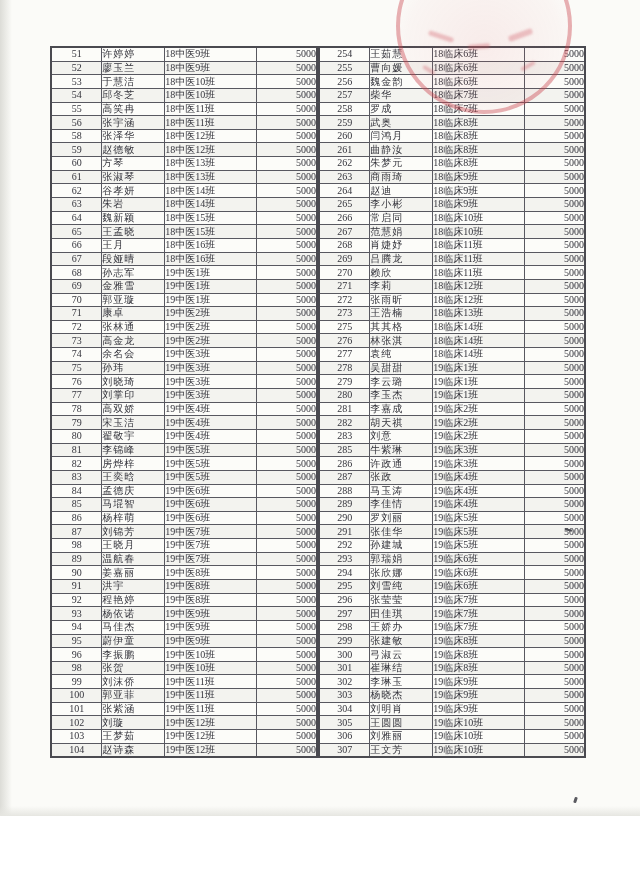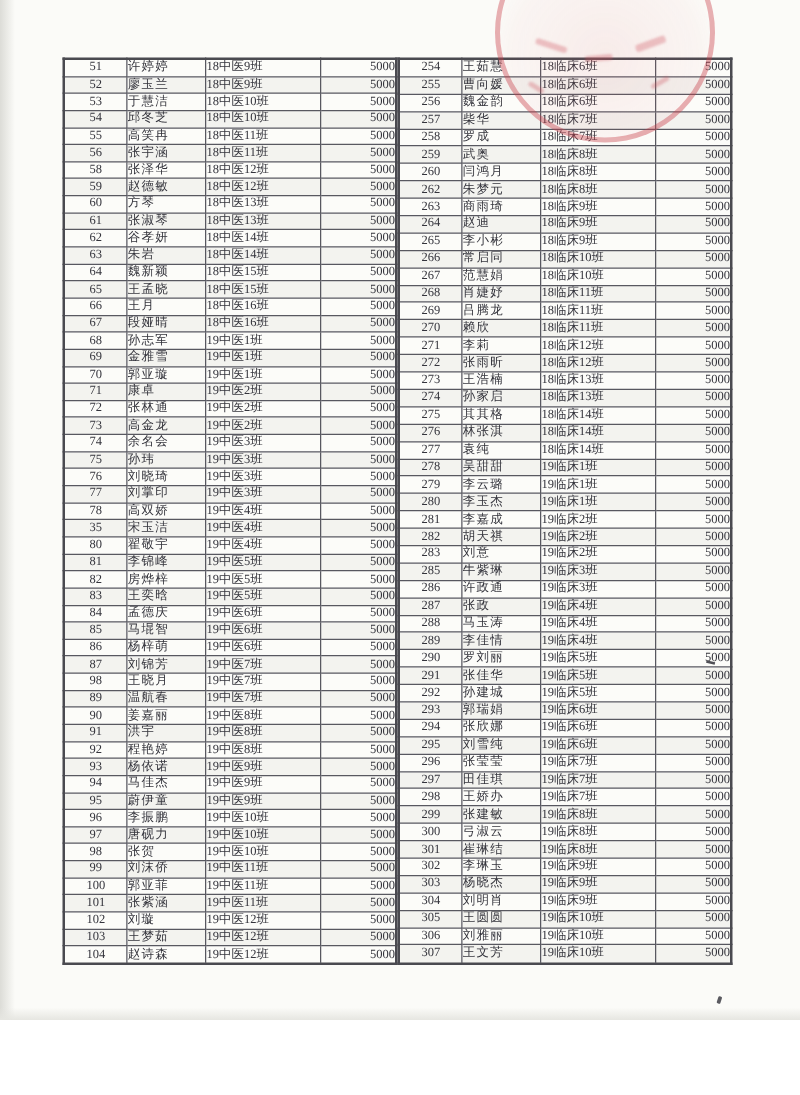--- a/index.html
+++ b/index.html
@@ -267,21 +267,21 @@
             <td class="col-class">19中医3班</td>
             <td class="col-amount">5000</td>
           </tr>
           <tr>
             <td class="col-no">78</td>
             <td class="col-name">高双娇</td>
             <td class="col-class">19中医4班</td>
             <td class="col-amount">5000</td>
           </tr>
           <tr>
-            <td class="col-no">35</td>
+            <td class="col-no">79</td>
             <td class="col-name">宋玉洁</td>
             <td class="col-class">19中医4班</td>
             <td class="col-amount">5000</td>
           </tr>
           <tr>
             <td class="col-no">80</td>
             <td class="col-name">翟敬宇</td>
             <td class="col-class">19中医4班</td>
             <td class="col-amount">5000</td>
           </tr>
@@ -371,26 +371,20 @@
           </tr>
           <tr>
             <td class="col-no">95</td>
             <td class="col-name">蔚伊童</td>
             <td class="col-class">19中医9班</td>
             <td class="col-amount">5000</td>
           </tr>
           <tr>
             <td class="col-no">96</td>
             <td class="col-name">李振鹏</td>
-            <td class="col-class">19中医10班</td>
-            <td class="col-amount">5000</td>
-          </tr>
-          <tr>
-            <td class="col-no">97</td>
-            <td class="col-name">唐砚力</td>
             <td class="col-class">19中医10班</td>
             <td class="col-amount">5000</td>
           </tr>
           <tr>
             <td class="col-no">98</td>
             <td class="col-name">张贺</td>
             <td class="col-class">19中医10班</td>
             <td class="col-amount">5000</td>
           </tr>
           <tr>
@@ -475,20 +469,26 @@
             <td class="col-class">18临床8班</td>
             <td class="col-amount">5000</td>
           </tr>
           <tr>
             <td class="col-no">260</td>
             <td class="col-name">闫鸿月</td>
             <td class="col-class">18临床8班</td>
             <td class="col-amount">5000</td>
           </tr>
           <tr>
+            <td class="col-no">261</td>
+            <td class="col-name">曲静汝</td>
+            <td class="col-class">18临床8班</td>
+            <td class="col-amount">5000</td>
+          </tr>
+          <tr>
             <td class="col-no">262</td>
             <td class="col-name">朱梦元</td>
             <td class="col-class">18临床8班</td>
             <td class="col-amount">5000</td>
           </tr>
           <tr>
             <td class="col-no">263</td>
             <td class="col-name">商雨琦</td>
             <td class="col-class">18临床9班</td>
             <td class="col-amount">5000</td>
@@ -543,26 +543,20 @@
           </tr>
           <tr>
             <td class="col-no">272</td>
             <td class="col-name">张雨昕</td>
             <td class="col-class">18临床12班</td>
             <td class="col-amount">5000</td>
           </tr>
           <tr>
             <td class="col-no">273</td>
             <td class="col-name">王浩楠</td>
-            <td class="col-class">18临床13班</td>
-            <td class="col-amount">5000</td>
-          </tr>
-          <tr>
-            <td class="col-no">274</td>
-            <td class="col-name">孙家启</td>
             <td class="col-class">18临床13班</td>
             <td class="col-amount">5000</td>
           </tr>
           <tr>
             <td class="col-no">275</td>
             <td class="col-name">其其格</td>
             <td class="col-class">18临床14班</td>
             <td class="col-amount">5000</td>
           </tr>
           <tr>

